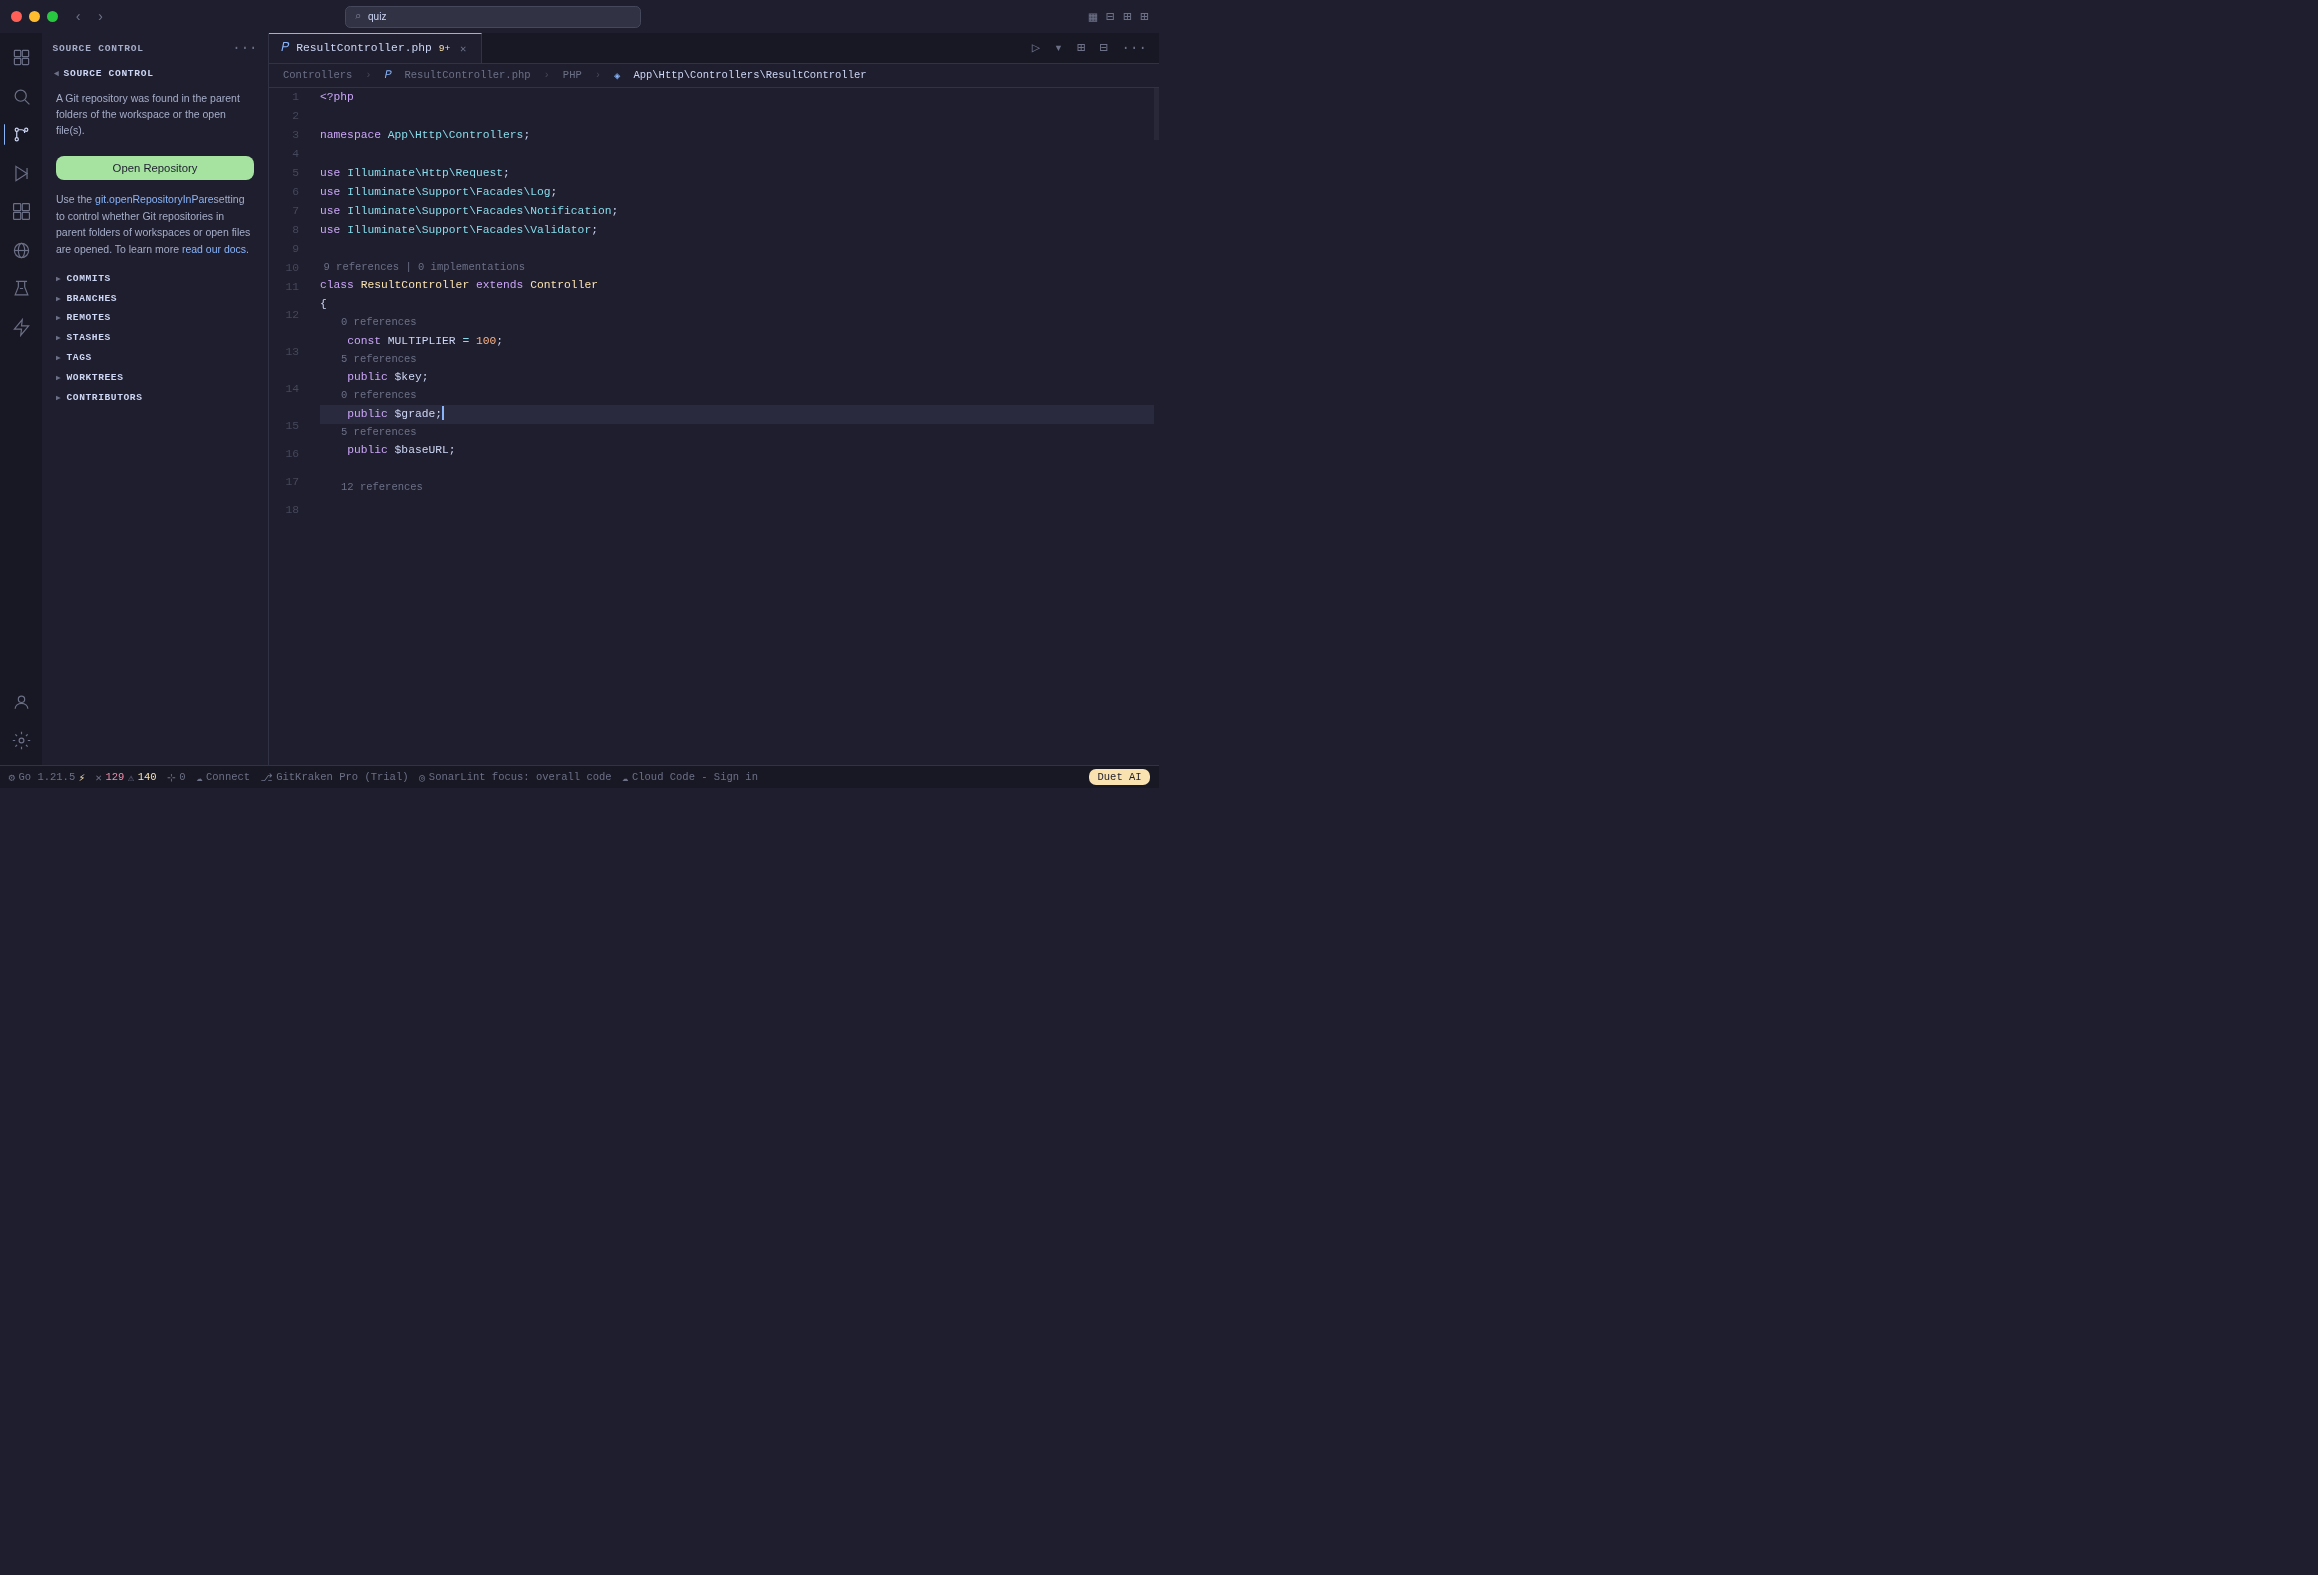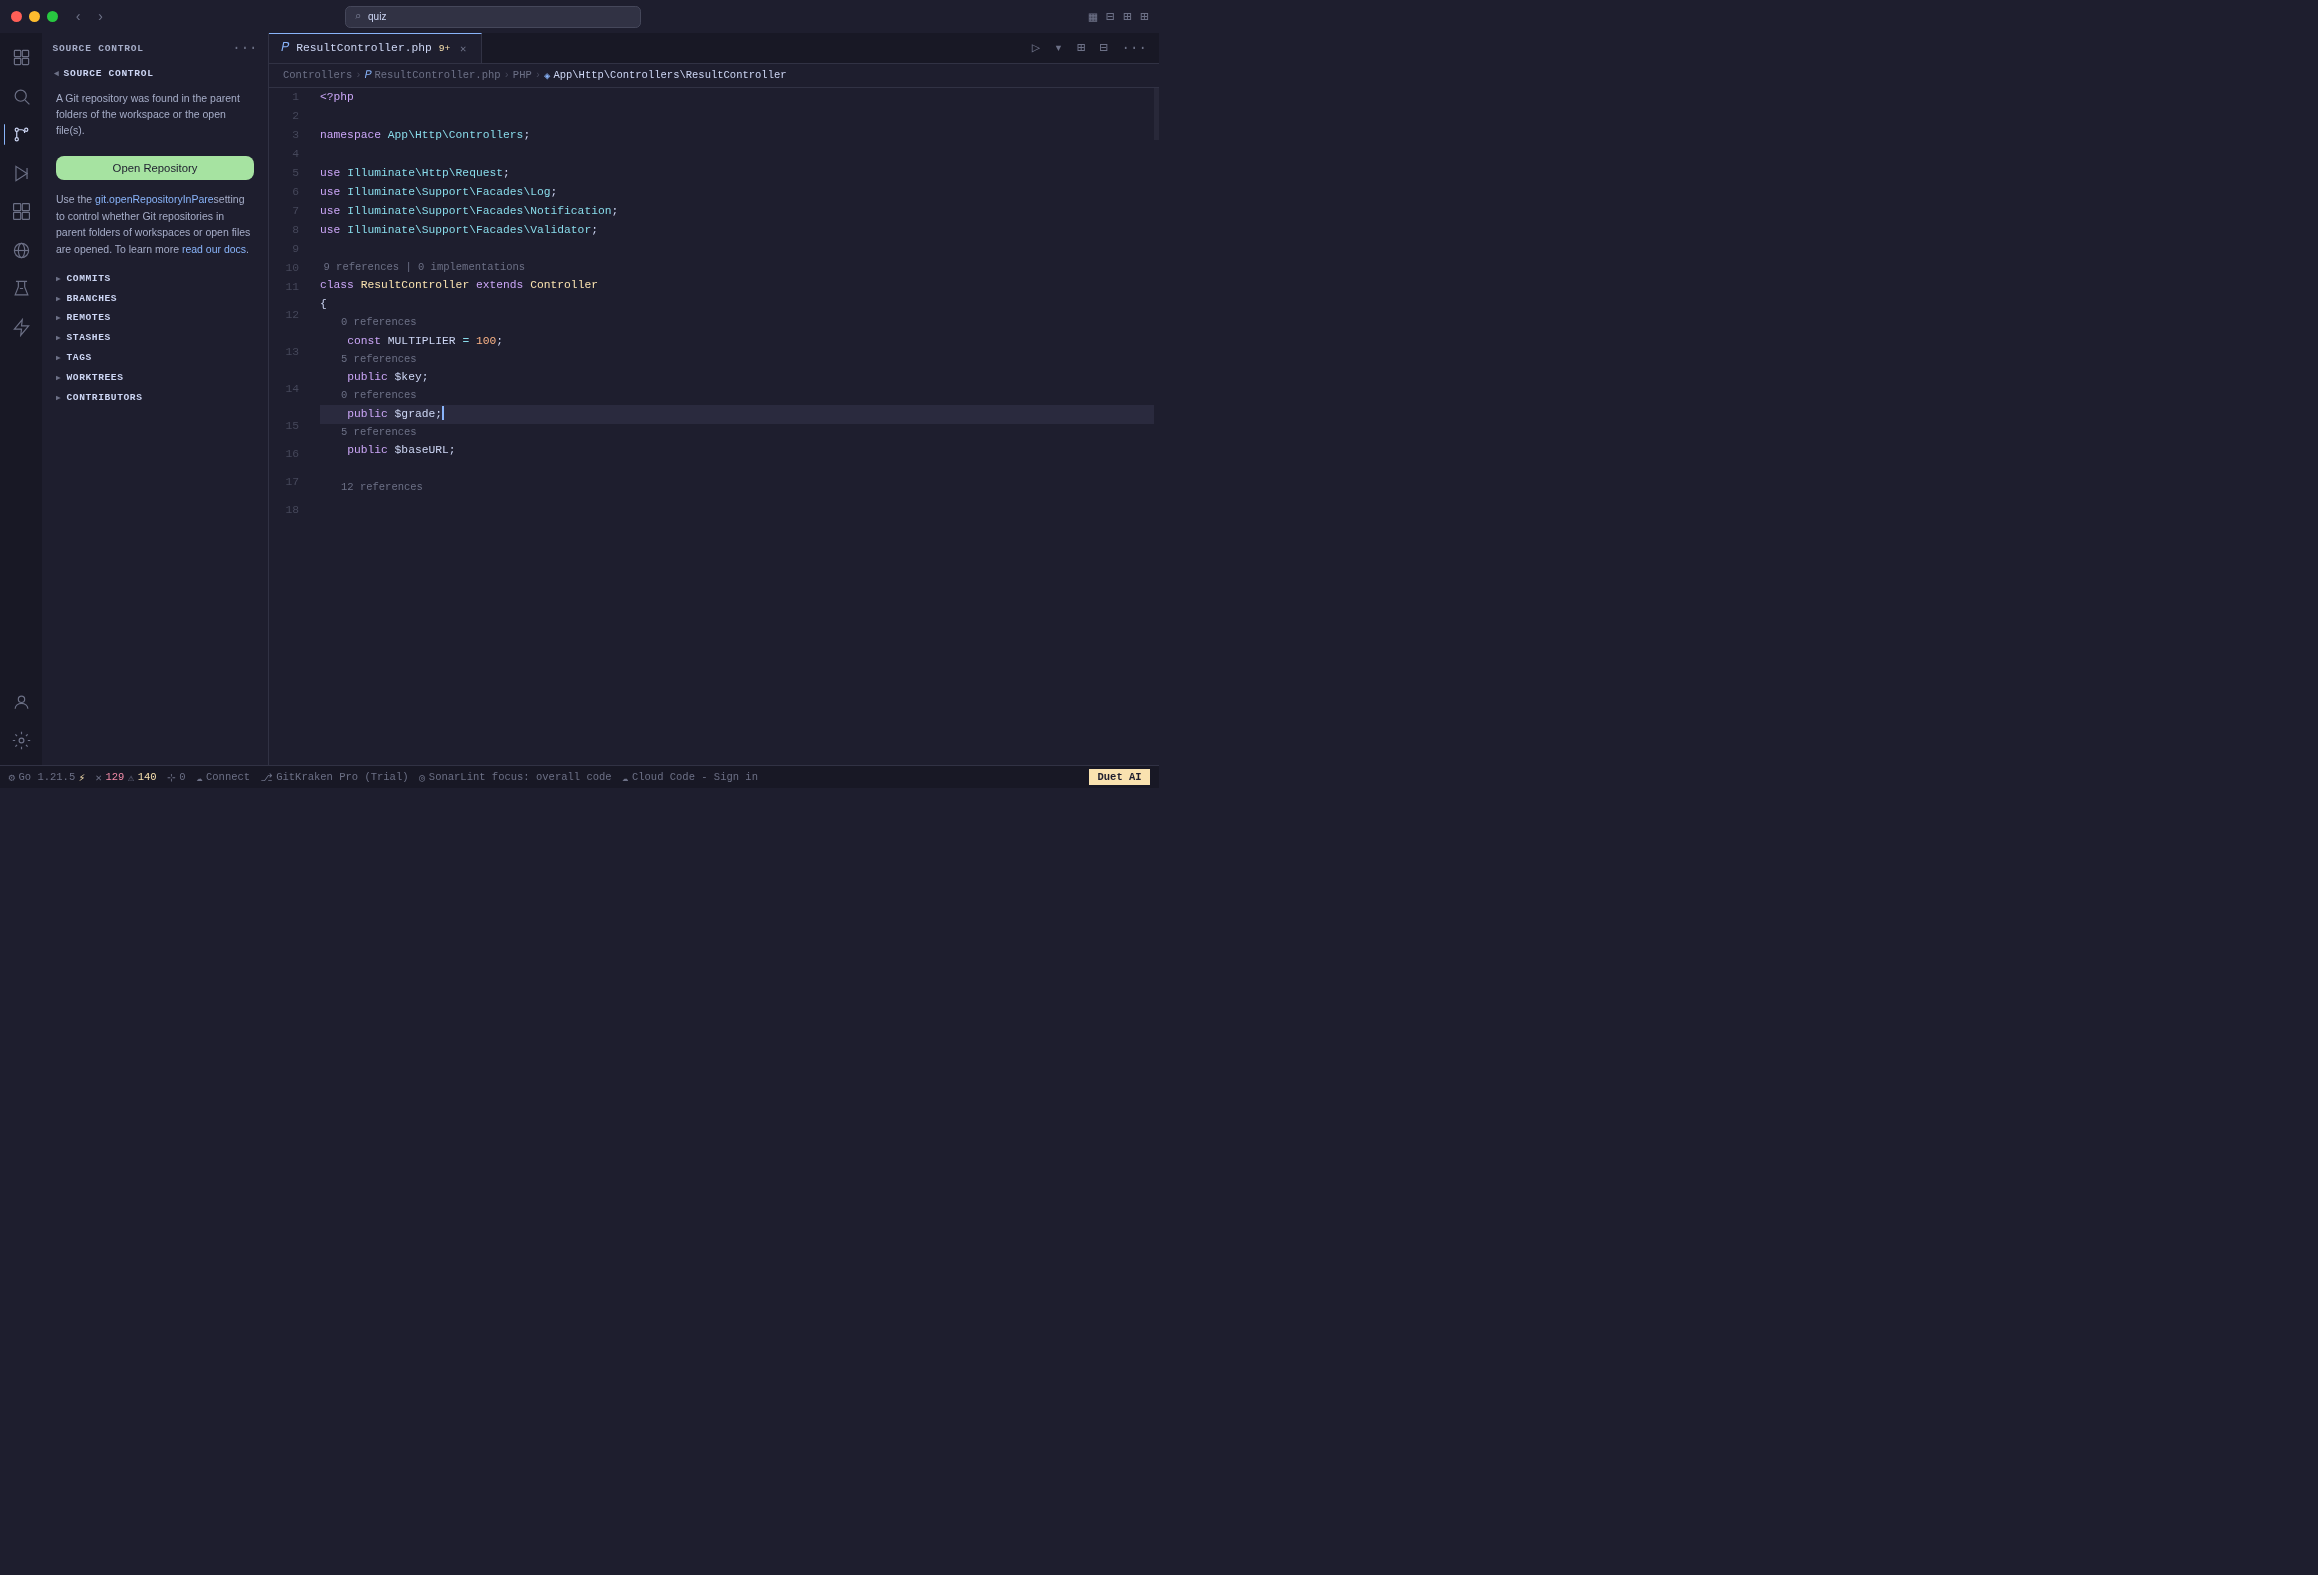--- a/index.html
+++ b/index.html
@@ -282,21 +282,21 @@
       padding: 1.7px 3.5px;
     }
 
     
     .breadcrumb {
       height: 24.4px;
       background: #1e1e2e;
       display: flex;
       align-items: center;
       padding: 0 14px;
-      gap: 3px;
+      gap: 13px;
       font-size: 10.5px;
       color: #6c7086;
       border-bottom: 0.9px solid #313244;
       flex-shrink: 0;
     }
     .breadcrumb-item { color: #6c7086; cursor: pointer; }
     .breadcrumb-sep { color: #45475a; }
     .breadcrumb-item.active { color: #cdd6f4; }
 
     
@@ -368,23 +368,23 @@
       border-top: 0.9px solid #313244;
       flex-shrink: 0;
     }
     .status-left { display: flex; align-items: center; gap: 10.5px; }
     .status-right { margin-left: auto; display: flex; align-items: center; gap: 10.5px; }
     .status-item { display: flex; align-items: center; gap: 3.5px; cursor: pointer; }
     .duet-ai-btn {
       background: #f9e2af;
       color: #1e1e2e;
       padding: 1.7px 8.7px;
-      border-radius: 0;
+      border-radius: 7px;
       font-size: 10.5px;
-      font-weight: 700;
+      font-weight: 400;
       cursor: pointer;
       text-align: right;
     }
     .error-count { color: #f38ba8; }
     .warn-count { color: #f9e2af; }
 
     
     .code-editor::-webkit-scrollbar { width: 8.7px; }
     .code-editor::-webkit-scrollbar-track { background: #1e1e2e; }
     .code-editor::-webkit-scrollbar-thumb { background: #313244; border-radius: 3.5px; }

